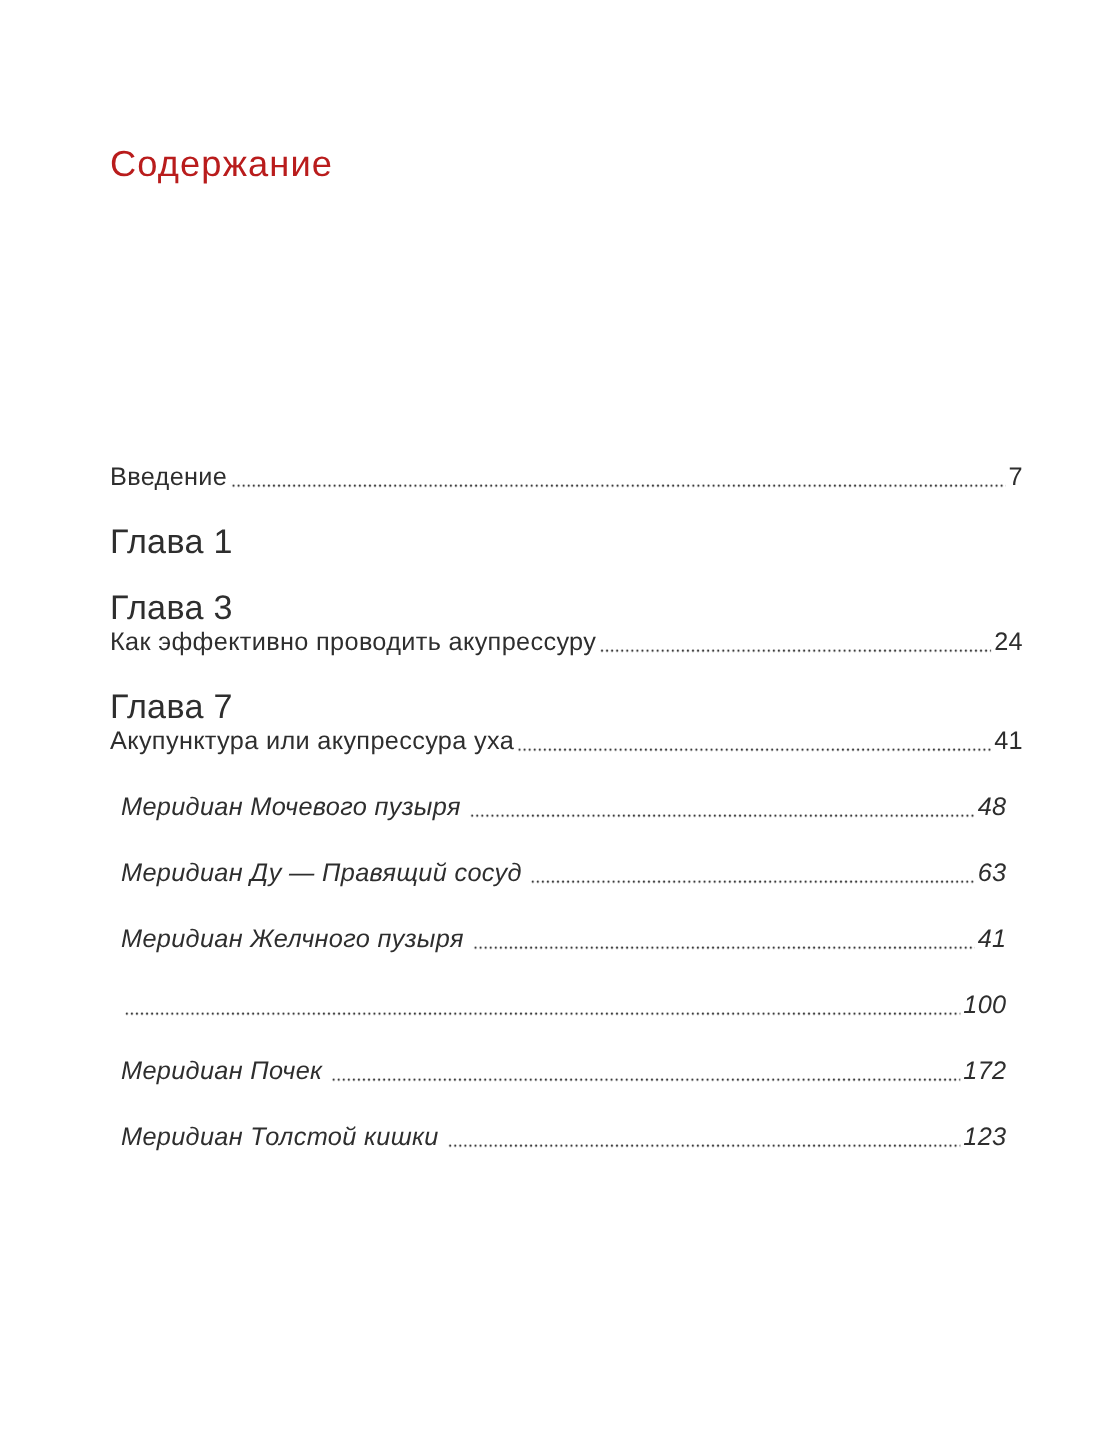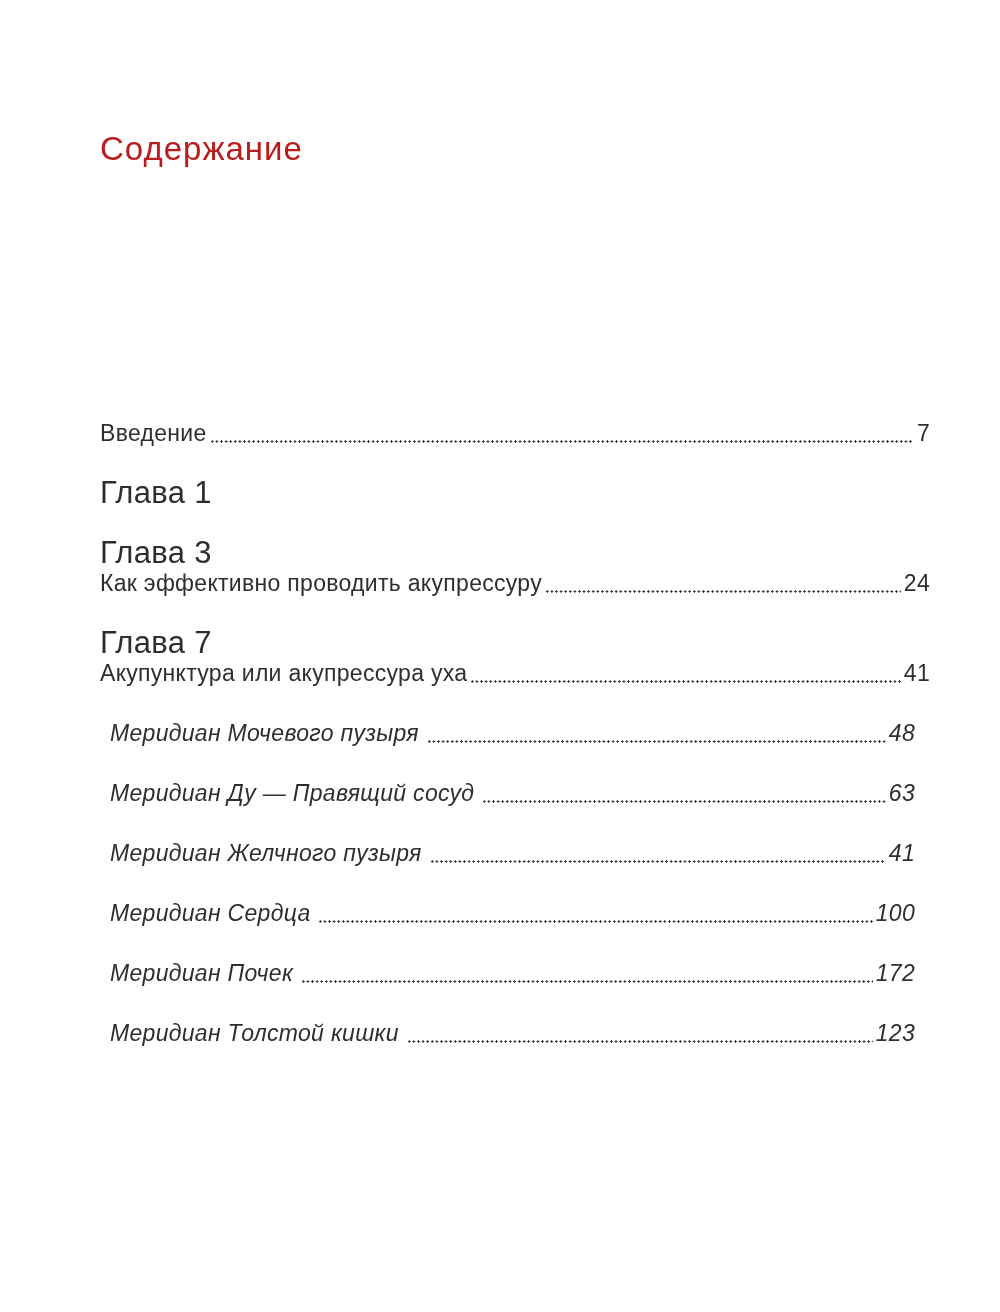--- a/index.html
+++ b/index.html
@@ -128,21 +128,20 @@
       </div>
       <div class="toc-block sub">
         <div class="toc-row">
           <span class="label">Меридиан Желчного пузыря</span>
           <span class="leader"></span>
           <span class="pagenum">41</span>
         </div>
       </div>
       <div class="toc-block sub">
         <div class="toc-row">
-          <span class="label">Меридиан Сердца</span>
           <span class="leader"></span>
           <span class="pagenum">100</span>
         </div>
       </div>
       <div class="toc-block sub">
         <div class="toc-row">
           <span class="label">Меридиан Почек</span>
           <span class="leader"></span>
           <span class="pagenum">172</span>
         </div>

